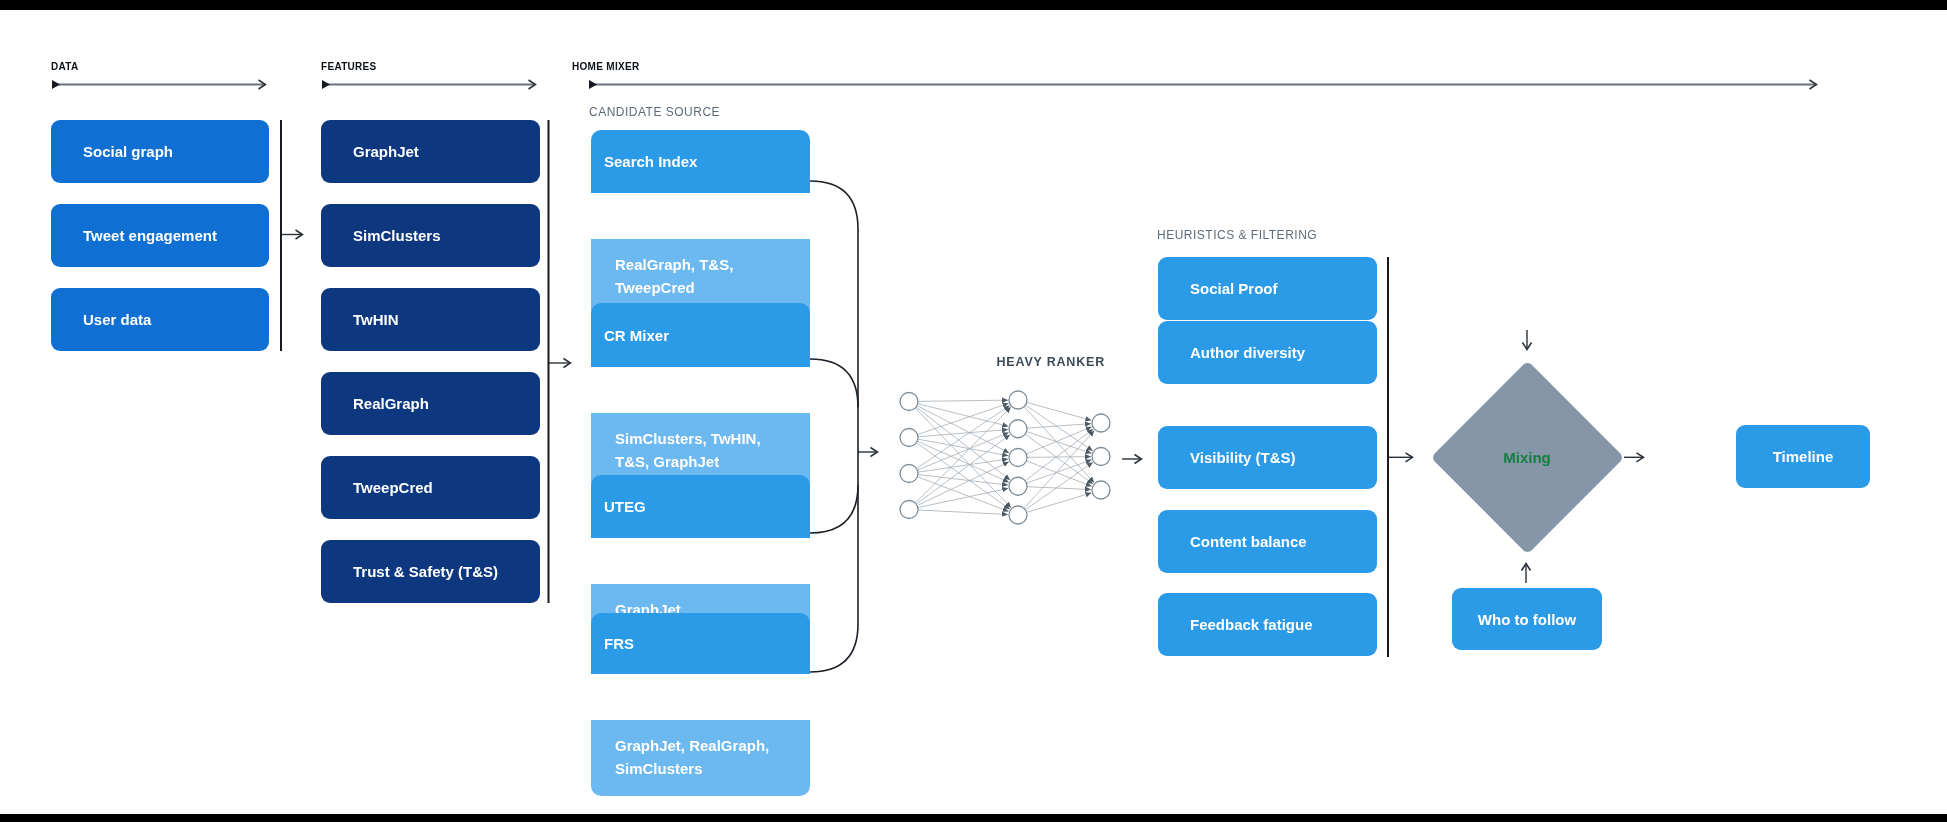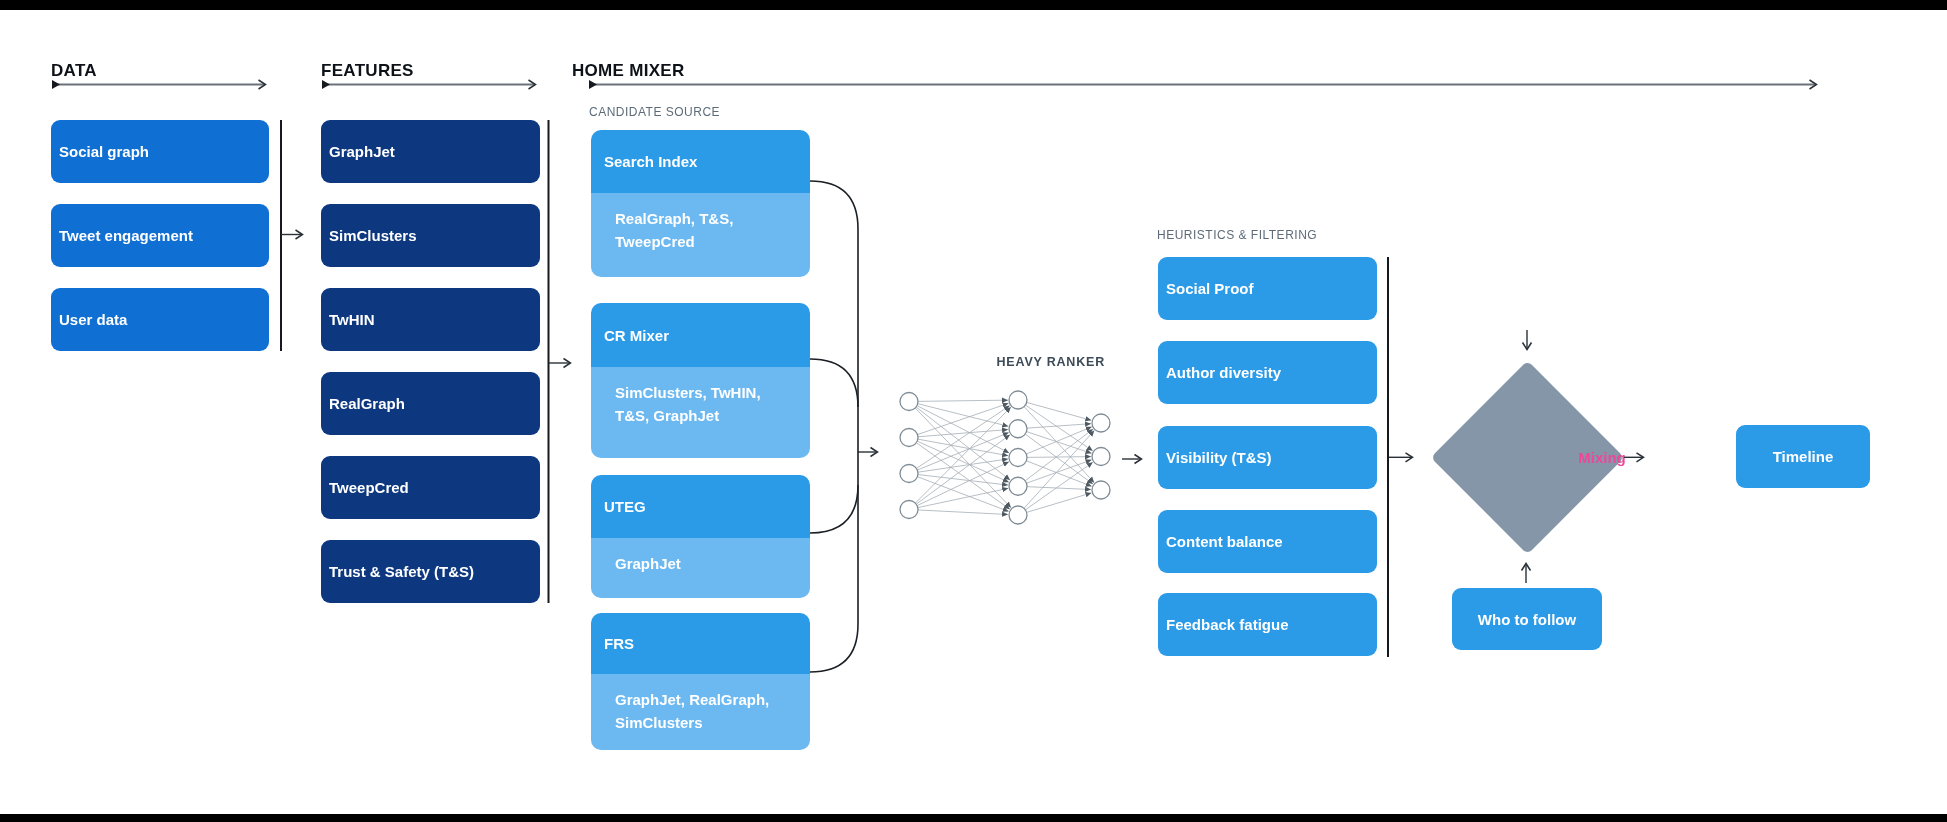--- a/index.html
+++ b/index.html
@@ -5,63 +5,63 @@
   html,body{margin:0;padding:0;background:#ffffff;}
   .canvas{
     position:relative;width:1947px;height:822px;overflow:hidden;background:#ffffff;
     font-family:"Liberation Sans", sans-serif;
   }
   .bar{position:absolute;left:0;width:1947px;background:#000;}
   .bar.top{top:0;height:10px;}
   .bar.bottom{top:814px;height:8px;}
 
   .sec-header{
-    position:absolute;font-size:17px;font-weight:700;color:var(--c-header_text);
+    position:absolute;font-size:10px;font-weight:700;color:var(--c-header_text);
     letter-spacing:.3px;white-space:nowrap;
   }
   .sub-header{
     position:absolute;font-size:12px;font-weight:400;color:var(--c-subheader_text);
     letter-spacing:.5px;white-space:nowrap;
   }
   .ranker-header{
     position:absolute;left:905px;top:355px;width:200px;text-align:right;
     font-size:12.5px;font-weight:700;color:#3d4a57;letter-spacing:.8px;white-space:nowrap;
   }
 
   .box{
     position:absolute;border-radius:9px;color:var(--c-box_text);
     font-size:15px;font-weight:700;display:flex;align-items:center;
-    padding-left:8px;box-sizing:border-box;white-space:nowrap;
+    padding-left:32px;box-sizing:border-box;white-space:nowrap;
   }
   .box.center{justify-content:center;padding-left:0;}
   .data-box{background:var(--c-data_box);width:218px;height:63px;left:51px;}
   .feat-box{background:var(--c-feature_box);width:219px;height:63px;left:321px;}
   .filt-box{background:var(--c-filter_box);width:219px;height:63px;left:1158px;}
 
   .cand{
     position:absolute;left:591px;width:219px;border-radius:10px;overflow:hidden;
     color:var(--c-box_text);font-size:15px;font-weight:700;
   }
   .cand-title{
     background:var(--c-candidate_title);display:flex;align-items:center;
     padding-left:13px;box-sizing:border-box;
   }
   .cand-sub{
     background:var(--c-candidate_subtitle);
-    padding:15px 22px 0 24px;box-sizing:border-box;line-height:1.5;
+    padding:15px 22px 0 24px;box-sizing:border-box;line-height:1.5;margin-top:46px;
   }
 
   .diamond{
     position:absolute;left:1458.5px;top:389px;width:137px;height:137px;
     background:var(--c-mixing_diamond);transform:rotate(45deg);border-radius:6px;
   }
   .diamond-label{
-    position:absolute;left:1505px;top:389px;width:194px;height:137px;
+    position:absolute;left:1430px;top:389px;width:194px;height:137px;
     display:flex;align-items:center;justify-content:center;
-    color:#ec4899;font-size:15px;font-weight:700;
+    color:#15803d;font-size:15px;font-weight:700;
   }
 
   svg.overlay{position:absolute;left:0;top:0;pointer-events:none;}
   .sec-line{stroke:#6a737b;stroke-width:2;}
   .divider{stroke:#16191d;stroke-width:2;}
   .sarrow{stroke:#2a3138;stroke-width:1.4;}
   .curve{stroke:#1b2026;stroke-width:1.6;fill:none;}
   .nn-edge{stroke:#a6aeb6;stroke-width:0.8;fill:none;}
   .nn-node{fill:#ffffff;stroke:#7e8b95;stroke-width:1.3;}
 </style>
@@ -102,21 +102,21 @@
   <div class="cand" style="top:475px">
     <div class="cand-title" style="height:63px">UTEG</div>
     <div class="cand-sub" style="height:60px">GraphJet</div>
   </div>
   <div class="cand" style="top:613px">
     <div class="cand-title" style="height:61px">FRS</div>
     <div class="cand-sub" style="height:76px">GraphJet, RealGraph, SimClusters</div>
   </div>
 
   <div class="box filt-box" style="top:257px">Social Proof</div>
-  <div class="box filt-box" style="top:341px">Author diversity</div>
+  <div class="box filt-box" style="top:321px">Author diversity</div>
   <div class="box filt-box" style="top:426px">Visibility (T&amp;S)</div>
   <div class="box filt-box" style="top:510px">Content balance</div>
   <div class="box filt-box" style="top:593px">Feedback fatigue</div>
 
   <div class="diamond"></div>
   <div class="diamond-label">Mixing</div>
   <div class="box center" style="background:var(--c-filter_box);left:1452px;top:588px;width:150px;height:62px">Who to follow</div>
   <div class="box center" style="background:var(--c-filter_box);left:1736px;top:425px;width:134px;height:63px">Timeline</div>
 
   <svg class="overlay" width="1947" height="822" viewBox="0 0 1947 822">

